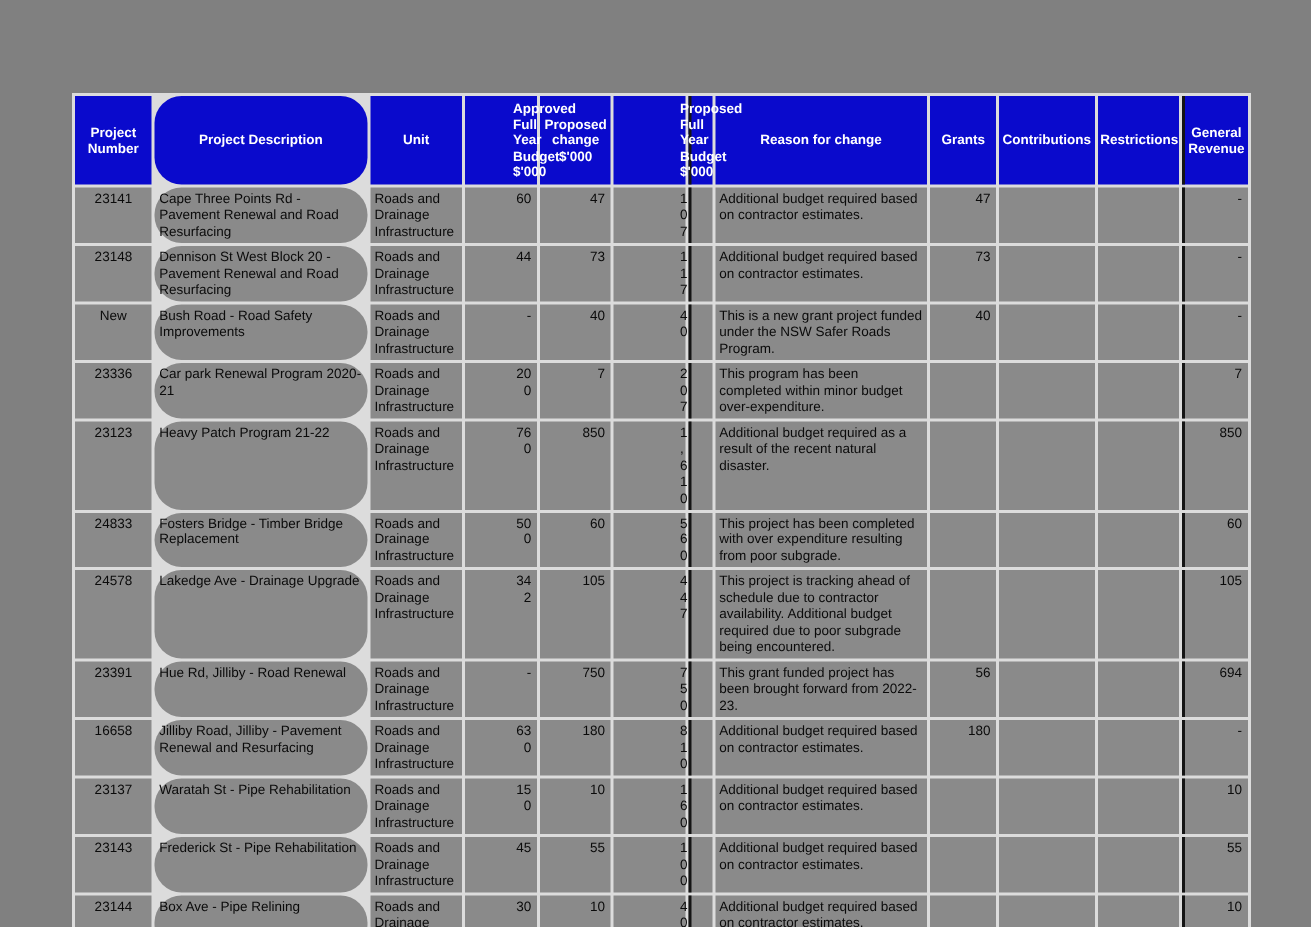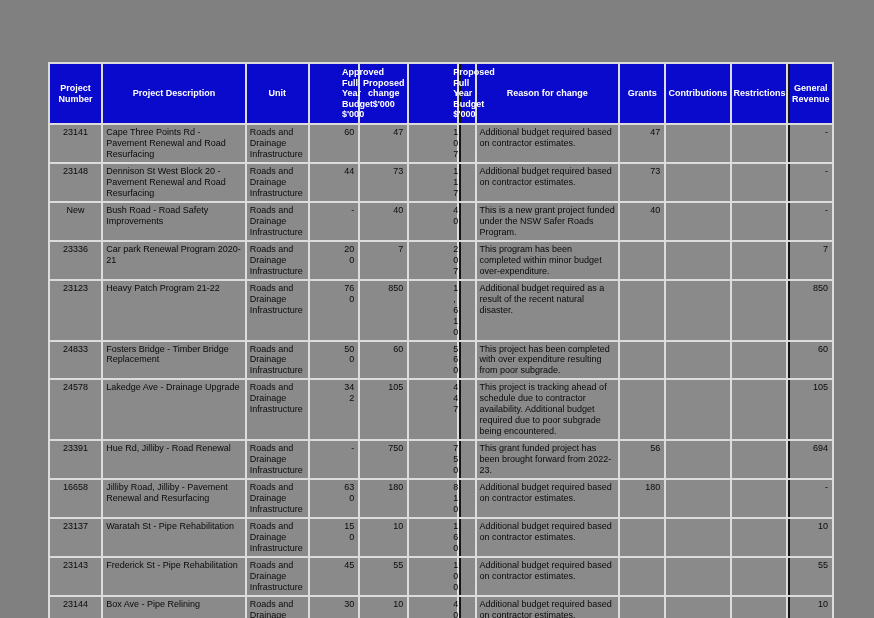--- a/index.html
+++ b/index.html
@@ -51,21 +51,21 @@
     line-height:1.22;
     vertical-align:top;
     padding:2px 3px;
     word-wrap:break-word;
   }
   td.align-right{text-align:right;padding-right:4px;}
   td.align-center{text-align:center;}
   td.align-left{text-align:left;}
   
   .col-num{width:51px;}
-  .col-desc{width:141px;}
+  .col-desc{width:141px;border-radius:18px;}
   .col-unit{width:61px;}
   .col-approved{width:48px;padding-left:32px;}
   .col-change{width:47px;}
   .col-proposed{width:47px;padding-left:44px;}
   .col-dot{width:16px;}
   .col-reason{width:141px;}
   .col-grants{width:44px;}
   .col-contrib{width:63px;}
   .col-restrict{width:54px;}
   .col-genrev{width:44px;}

